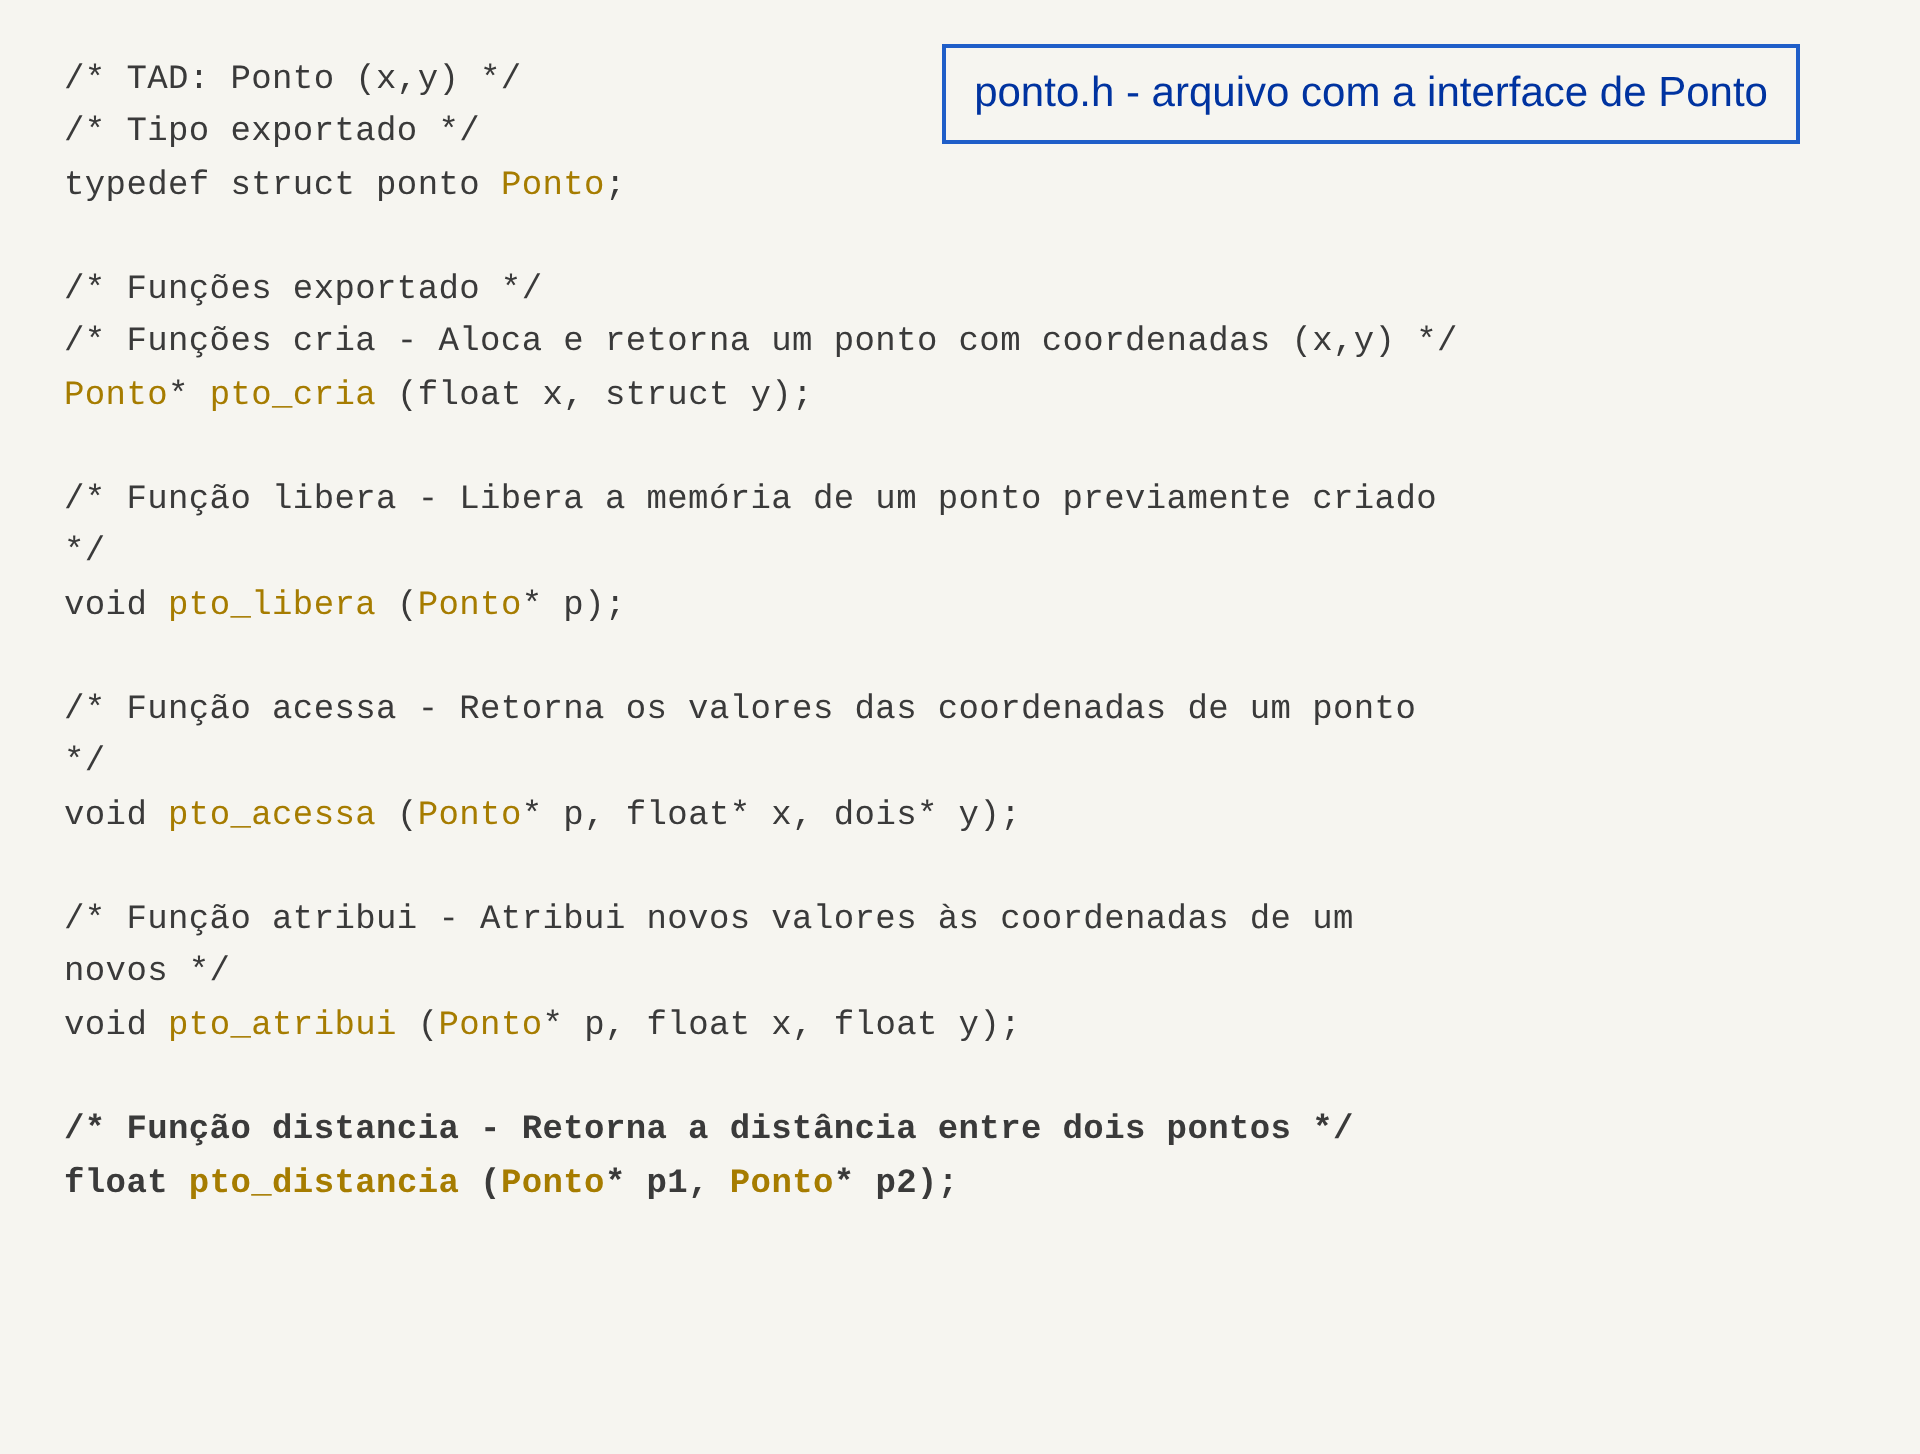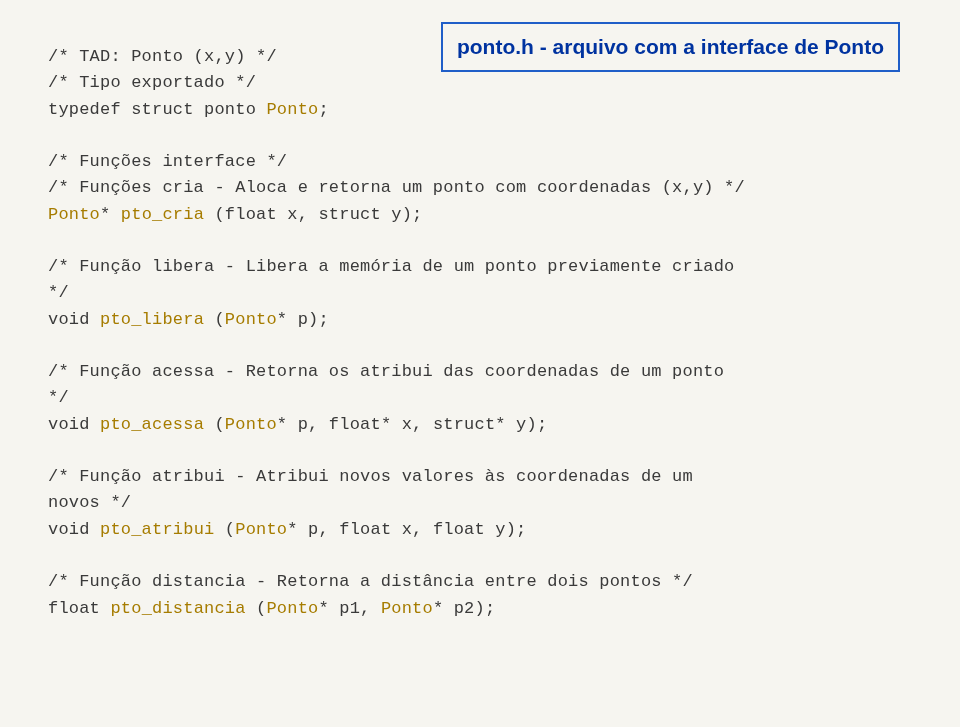--- a/index.html
+++ b/index.html
@@ -17,62 +17,61 @@
     background:var(--bg);
     font-family:"Courier New",Courier,monospace;
     font-size:17px;
     line-height:1.55;
     color:var(--fg);
     padding:28px 32px 6px 32px;
     position:relative;
     letter-spacing:0.2px;
   }
   pre{
-    margin:16px;
+    margin:0;
     font:inherit;
     white-space:pre;
   }
   .para{margin-bottom:26px;}
-  .para:last-child{margin-bottom:0;}
+  .para:last-child{margin-bottom:0;font-weight:bold;}
   .id{color:var(--ochre);}
   .callout{
     position:absolute;
     top:22px;
     right:60px;
     border:2px solid var(--callout);
     padding:7px 14px 6px 14px;
     font-family:Arial,Helvetica,sans-serif;
     font-size:21px;
     color:var(--blue);
     background:var(--bg);
     letter-spacing:0;
-    font-weight:bold;
   }
 </style>
 </head>
 <body>
 
 <div class="callout">
   <span>ponto.h - arquivo com a interface de Ponto</span>
 </div>
 
 <pre class="para"><span>/* TAD: Ponto (x,y) */</span>
 <span>/* Tipo exportado */</span>
 <span>typedef struct ponto </span><span class="id">Ponto</span><span>;</span></pre>
 
-<pre class="para"><span>/* Funções interface */</span>
+<pre class="para"><span>/* Funções exportado */</span>
 <span>/* Funções cria - Aloca e retorna um ponto com coordenadas (x,y) */</span>
 <span class="id">Ponto</span><span>* </span><span class="id">pto_cria </span><span>(float x, struct y);</span></pre>
 
 <pre class="para"><span>/* Função libera - Libera a memória de um ponto previamente criado</span>
 <span>*/</span>
 <span>void </span><span class="id">pto_libera </span><span>(</span><span class="id">Ponto</span><span>* p);</span></pre>
 
-<pre class="para"><span>/* Função acessa - Retorna os atribui das coordenadas de um ponto</span>
+<pre class="para"><span>/* Função acessa - Retorna os valores das coordenadas de um ponto</span>
 <span>*/</span>
-<span>void </span><span class="id">pto_acessa </span><span>(</span><span class="id">Ponto</span><span>* p, float* x, struct* y);</span></pre>
+<span>void </span><span class="id">pto_acessa </span><span>(</span><span class="id">Ponto</span><span>* p, float* x, dois* y);</span></pre>
 
 <pre class="para"><span>/* Função atribui - Atribui novos valores às coordenadas de um</span>
 <span>novos */</span>
 <span>void </span><span class="id">pto_atribui </span><span>(</span><span class="id">Ponto</span><span>* p, float x, float y);</span></pre>
 
 <pre class="para"><span>/* Função distancia - Retorna a distância entre dois pontos */</span>
 <span>float </span><span class="id">pto_distancia </span><span>(</span><span class="id">Ponto</span><span>* p1, </span><span class="id">Ponto</span><span>* p2);</span></pre>
 
 </body></html>

